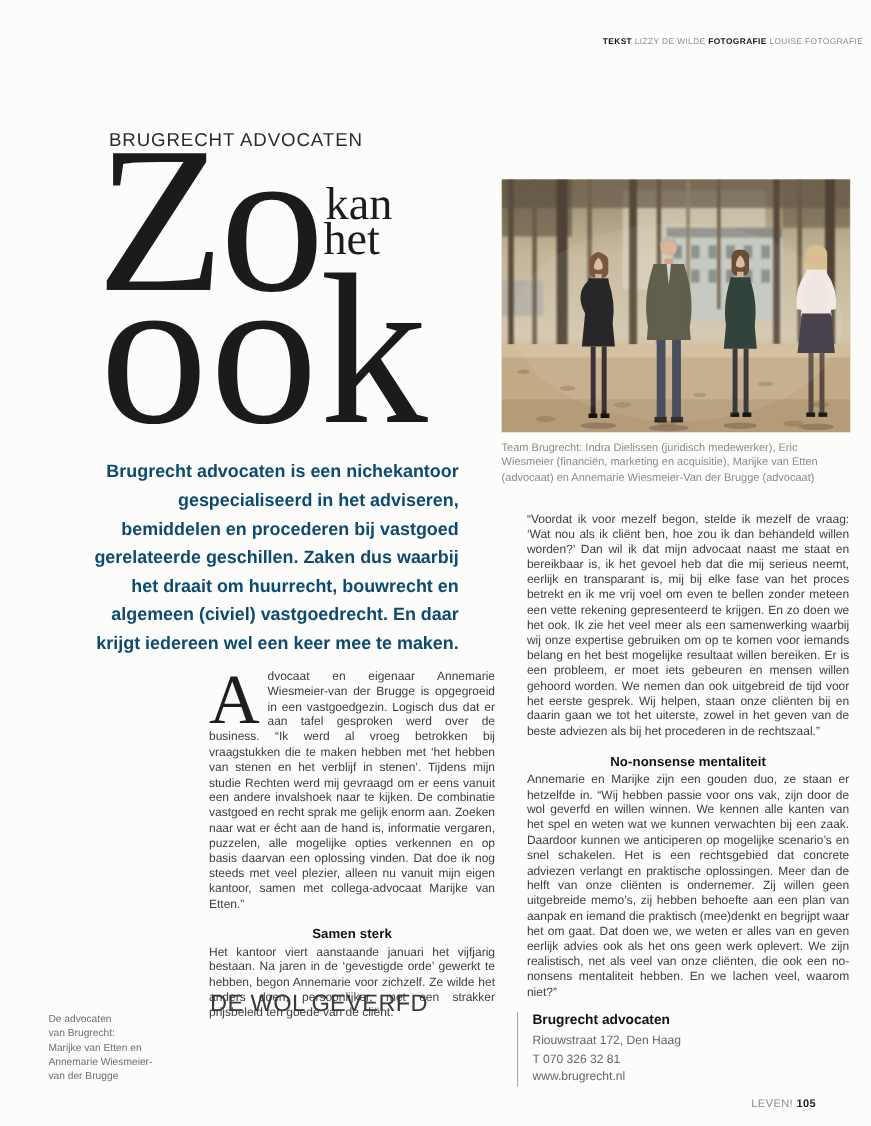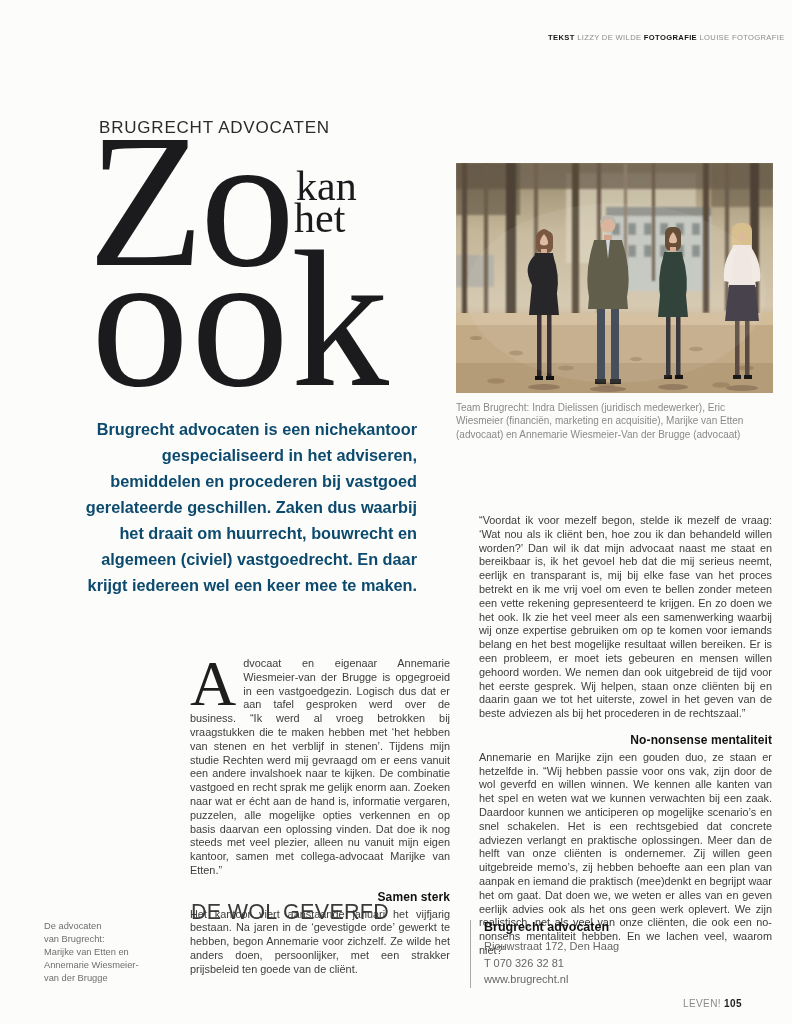--- a/index.html
+++ b/index.html
@@ -31,31 +31,31 @@
     font-size:16.3px;font-weight:700;line-height:1.6;text-align:right;color:#0c4a6e;
   }
   
   .photo{position:absolute;left:456px;top:163px;width:317px;height:230px;overflow:hidden;background:#c9bba2;}
   .photo svg{display:block;}
   .photo-caption{
     position:absolute;left:456px;top:401px;width:316px;
     font-size:10px;line-height:1.34;color:#8a8a8a;
   }
   
-  .col{position:absolute;text-align:justify;font-size:10.9px;line-height:13.8px;color:#3d3d3d;margin-top:48px;}
+  .col{position:absolute;text-align:justify;font-size:10.9px;line-height:13.8px;color:#3d3d3d;}
   .col-left {left:190px;top:609px;width:260px;}
   .col-right{left:479px;top:466px;width:293px;}
   .col p{margin:0;}
   .dropcap{
     float:left;font-family:"Liberation Serif",serif;font-weight:400;color:#1e1e1e;
     font-size:64px;line-height:48px;padding:3px 7px 0 0;
   }
   .subhead{
     margin:13px 0 3px 0 !important;font-size:12px;font-weight:700;color:#111;
-    text-align:right;letter-spacing:.1px;
+    text-align:center;letter-spacing:.1px;
   }
   
   .sidenote{
     position:absolute;left:44px;top:920px;width:120px;
     font-size:9.3px;line-height:1.4;color:#6e6e6e;
   }
   .sidenote div{white-space:nowrap;}
   
   .pullquote{
     position:absolute;left:191px;top:899px;width:230px;

